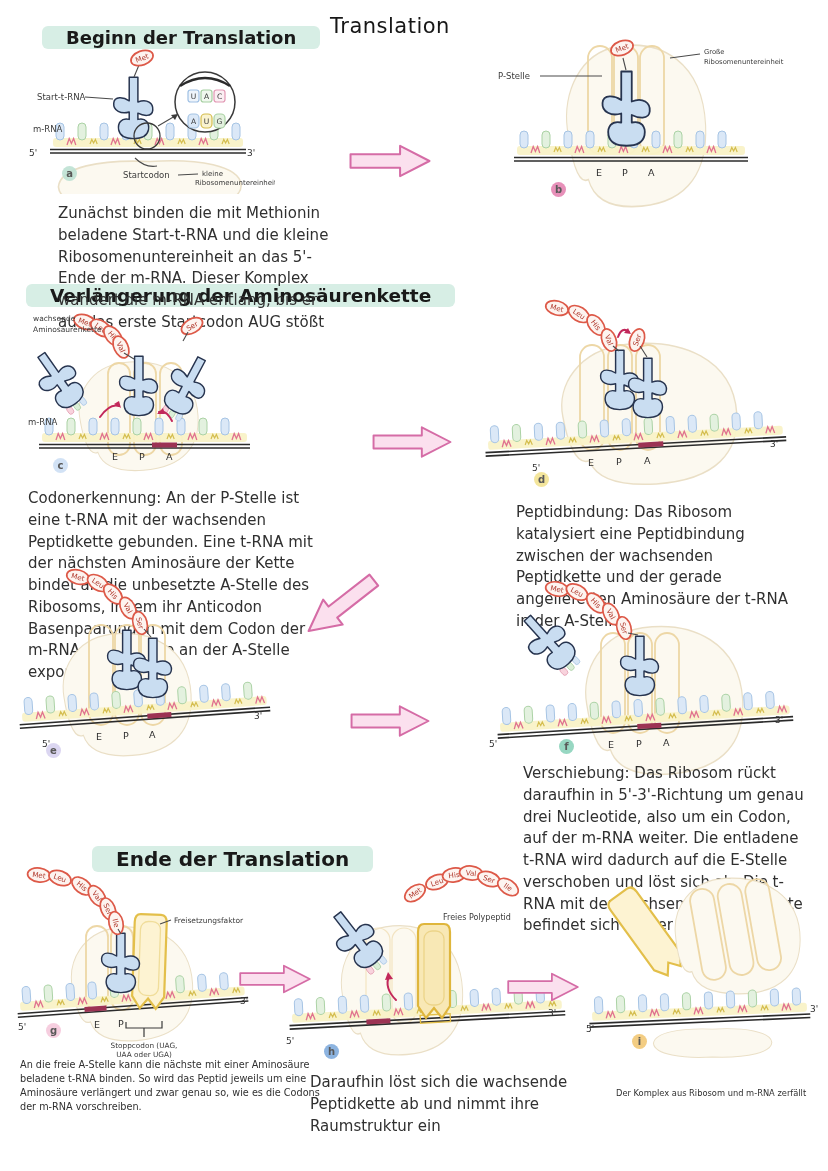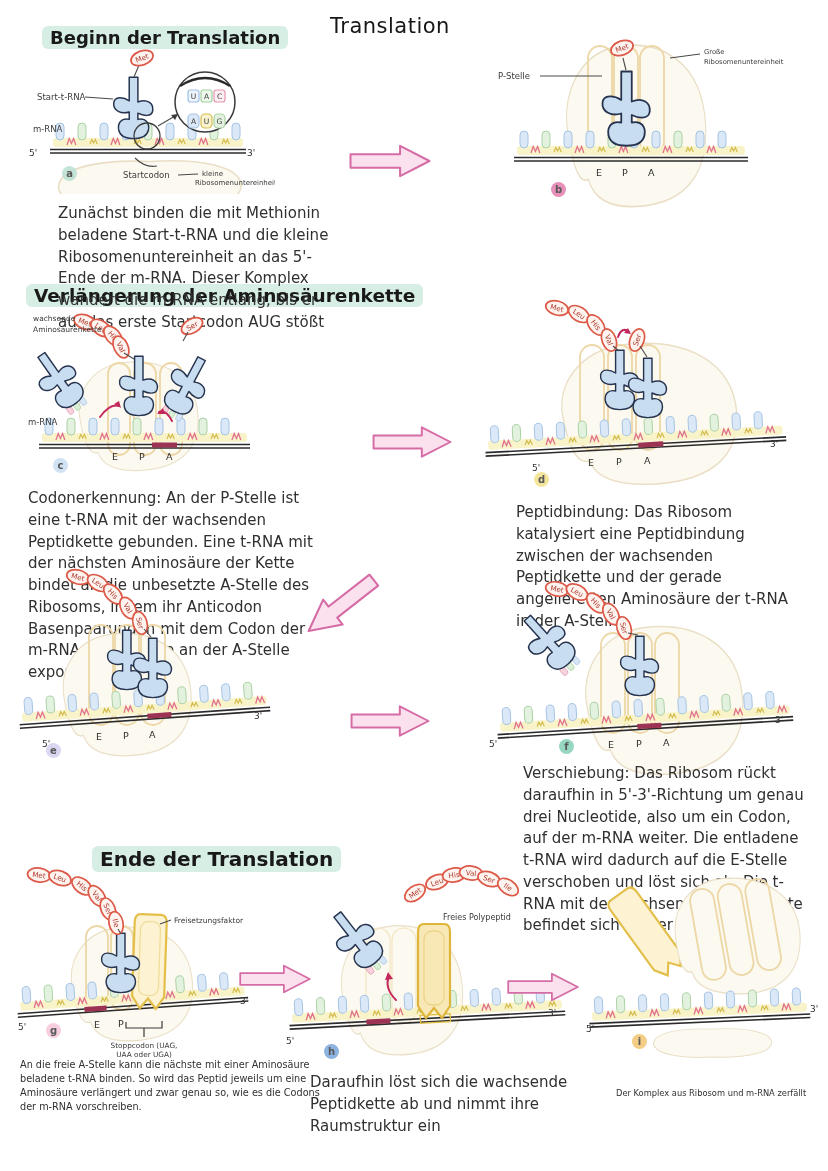--- a/index.html
+++ b/index.html
@@ -1,19 +1,19 @@
 <!DOCTYPE html>
 <html><head>
 <meta charset="utf-8">
 <style>
   html,body{margin:0;padding:0;background:#fff}
   .canvas{position:relative;width:828px;height:1171px;background:#ffffff;overflow:hidden;
           font-family:"DejaVu Sans",sans-serif;color:#2b2b2b}
   .title{position:absolute;font-size:21px;font-weight:normal;letter-spacing:.5px;color:#171717}
-  .hl-head{position:absolute;font-weight:bold;color:#191919;background:#d7eee5;padding:1px 8px;border-radius:6px;white-space:nowrap}
+  .hl-head{position:absolute;font-weight:bold;color:#191919;background:#d7eee5;padding:1px 24px;border-radius:6px;white-space:nowrap}
   .caption{position:absolute;font-size:15px;line-height:1.45;color:#303030}
   .caption p{margin:0 0 3px 0}
   .panel{position:absolute}
   .badge{position:absolute;width:15px;height:15px;border-radius:50%;display:flex;align-items:center;
          justify-content:center;font-size:10px;color:#4b4b4b;font-weight:bold;opacity:.92}
   .arrow{position:absolute}
   svg text{font-family:"DejaVu Sans",sans-serif;fill:#3a3a3a}
   .lab{font-size:8.5px}
   .lab7{font-size:7px}
   .lab75{font-size:7.5px}

